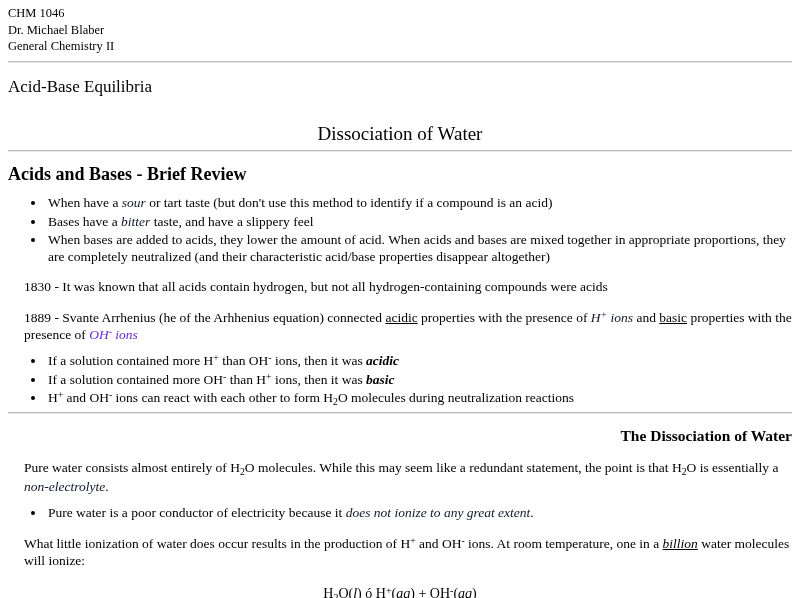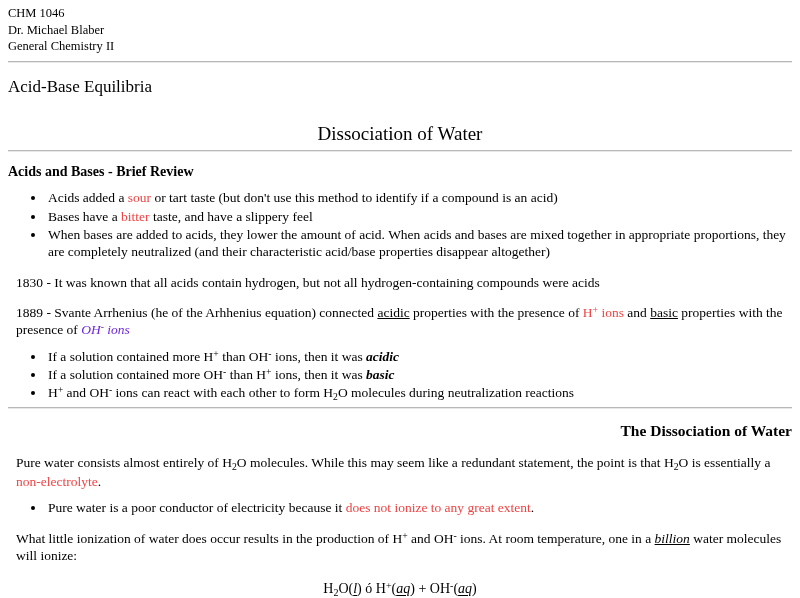--- a/index.html
+++ b/index.html
@@ -46,21 +46,21 @@
 
   h2.doc-subtitle {
     font-size: 19px;
     font-weight: normal;
     text-align: center;
     margin: 26px 0 0 0;
     line-height: 1.2;
   }
 
   h3.section-head {
-    font-size: 14px;
+    font-size: 18px;
     font-weight: bold;
     margin: 12px 0 0 0;
     line-height: 1.2;
   }
 
   h3.section-head-center {
     font-size: 15.5px;
     font-weight: bold;
     text-align: right;
     margin: 13px 0 0 0;
@@ -71,33 +71,33 @@
     margin: 9px 0 0 0;
     padding-left: 38px;
     list-style-type: disc;
   }
   ul.bullets li {
     margin: 0 0 1px 0;
     padding-left: 2px;
   }
 
   p.para {
-    margin: 13px 0 0 8px;
+    margin: 13px 0 0 16px;
   }
 
   p.equation {
     margin: 16px 0 12px 0;
     text-align: center;
     font-size: 14px;
   }
 
   sub { font-size: 0.72em; vertical-align: -0.28em; }
   sup { font-size: 0.72em; vertical-align: 0.42em; }
 
-  .em-red   { color: #ef4444; }
+  .em-red   { color: #0f172a; font-style: italic; }
   .em-mag   { color: #6d28d9; font-style: italic; }
   .bi       { font-weight: bold; font-style: italic; }
   .it       { font-style: italic; text-decoration: underline; }
   .ul       { text-decoration: underline; }
   .minus    { font-size: 0.72em; vertical-align: 0.42em; }
 </style>
 </head>
 <body>
 
 <div class="page">
@@ -113,21 +113,21 @@
   <h1 class="doc-title">Acid-Base Equilibria</h1>
 
   <h2 class="doc-subtitle">Dissociation of Water</h2>
 
   <hr class="rule">
 
   <h3 class="section-head">Acids and Bases - Brief Review</h3>
 
   <ul class="bullets">
     <li>
-      <span>Acids added a </span><span class="em-red">sour</span><span> or tart taste (but don't use this method to identify if a compound is an acid)</span>
+      <span>When have a </span><span class="em-red">sour</span><span> or tart taste (but don't use this method to identify if a compound is an acid)</span>
     </li>
     <li>
       <span>Bases have a </span><span class="em-red">bitter</span><span> taste, and have a slippery feel</span>
     </li>
     <li>
       <span>When bases are added to acids, they lower the amount of acid. When acids and bases are mixed together in appropriate proportions, they are completely neutralized (and their characteristic acid/base properties disappear altogether)</span>
     </li>
   </ul>
 
   <p class="para">1830 - It was known that all acids contain hydrogen, but not all hydrogen-containing compounds were acids</p>

